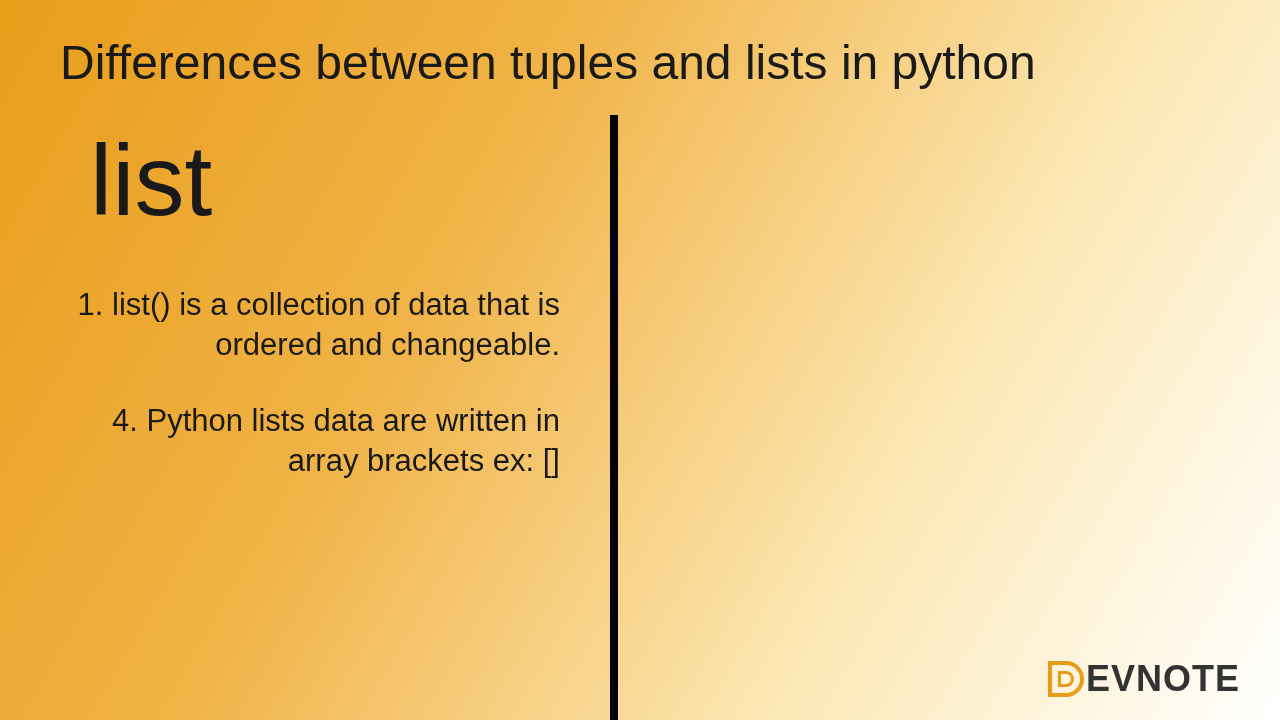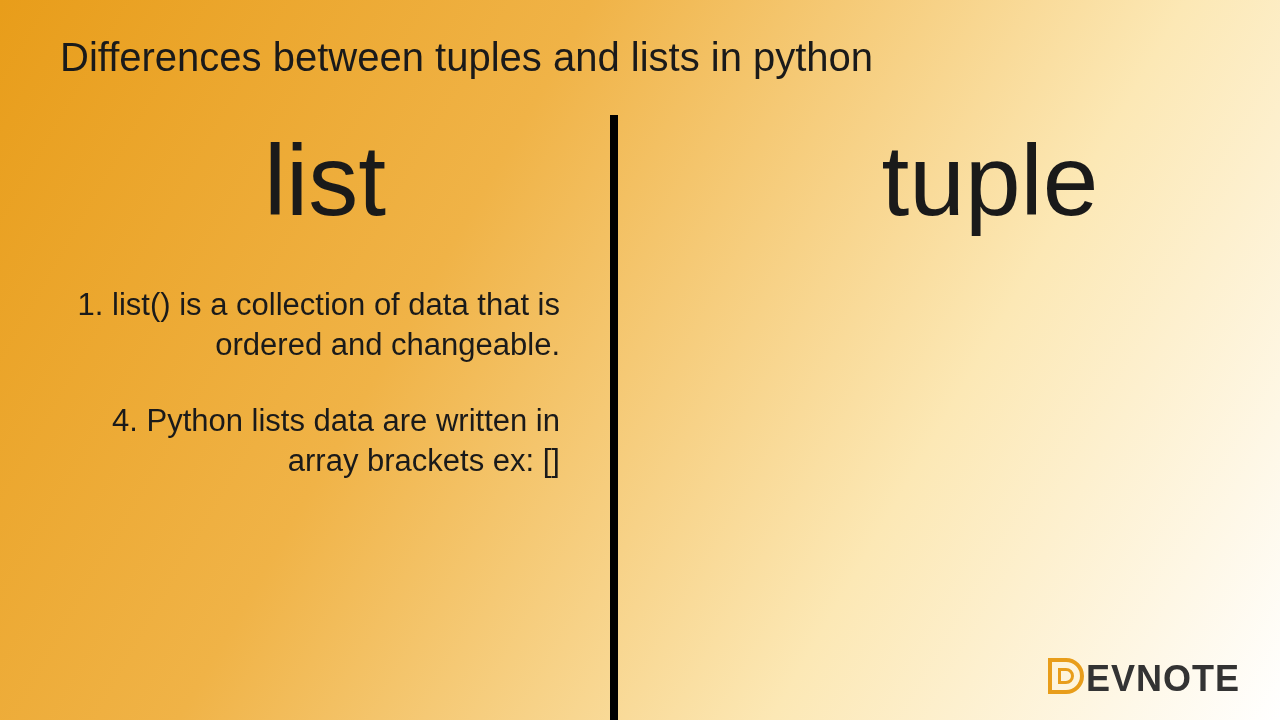--- a/index.html
+++ b/index.html
@@ -13,21 +13,21 @@
       background: linear-gradient(120deg, #e89d1a 0%, #f0b347 35%, #fce8b5 70%, #ffffff 100%);
       font-family: 'Segoe UI', Arial, sans-serif;
       color: #1a1a1a;
       position: relative;
       overflow: hidden;
     }
     .title {
       position: absolute;
       top: 35px;
       left: 60px;
-      font-size: 40px;
+      font-size: 48px;
       font-weight: 400;
     }
     .divider {
       position: absolute;
       left: 610px;
       top: 115px;
       width: 8px;
       height: 605px;
       background: #000;
     }
@@ -44,40 +44,40 @@
       width: 520px;
     }
     .col-heading {
       font-size: 100px;
       font-weight: 400;
       text-align: center;
       margin-bottom: 55px;
       line-height: 1;
     }
     .col-heading.left {
-      text-align: center;
+      text-align: left;
       padding-left: 30px;
     }
     .col-heading.right {
       text-align: center;
       padding-left: 60px;
     }
     .point {
       font-size: 31px;
       line-height: 1.3;
       margin-bottom: 35px;
       font-weight: 400;
       text-align: right;
     }
     .logo {
       position: absolute;
       bottom: 20px;
       right: 40px;
       display: flex;
-      align-items: flex-start;
+      align-items: center;
       padding-left: 44px;
     }
     .logo-d {
       width: 36px;
       height: 36px;
       position: relative;
       margin-right: 2px;
     }
     .logo-d-outer {
       position: absolute;
@@ -110,21 +110,20 @@
 
 <div class="divider"></div>
 
 <div class="column-left">
   <div class="col-heading left">list</div>
   <div class="point">1. list() is a collection of data  that is ordered and changeable.</div>
   <div class="point">4. Python lists data are written in array brackets ex: []</div>
 </div>
 
 <div class="column-right">
-  <div class="col-heading right">tuple</div>
 </div>
 
 <div class="logo">
   <div class="logo-d">
     <div class="logo-d-outer"></div>
     <div class="logo-d-inner"></div>
   </div>
   <span class="logo-text">EVNOTE</span>
 </div>
 

